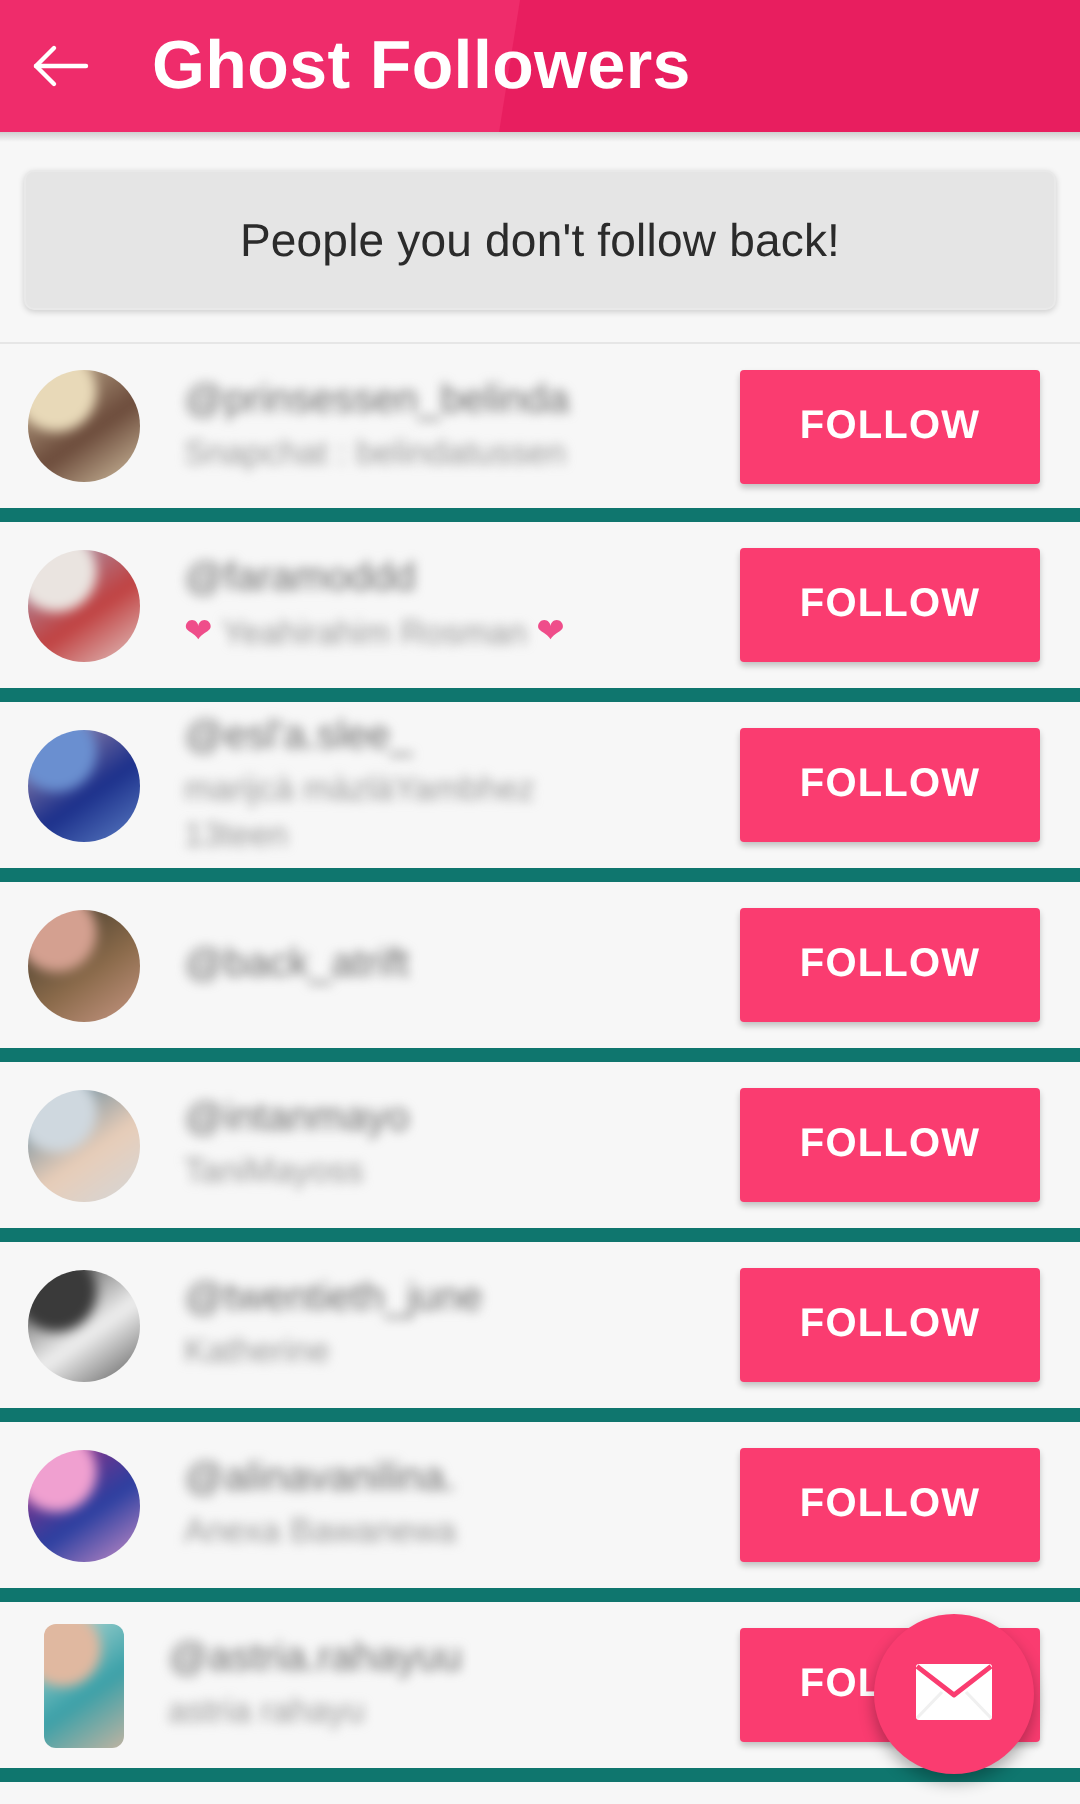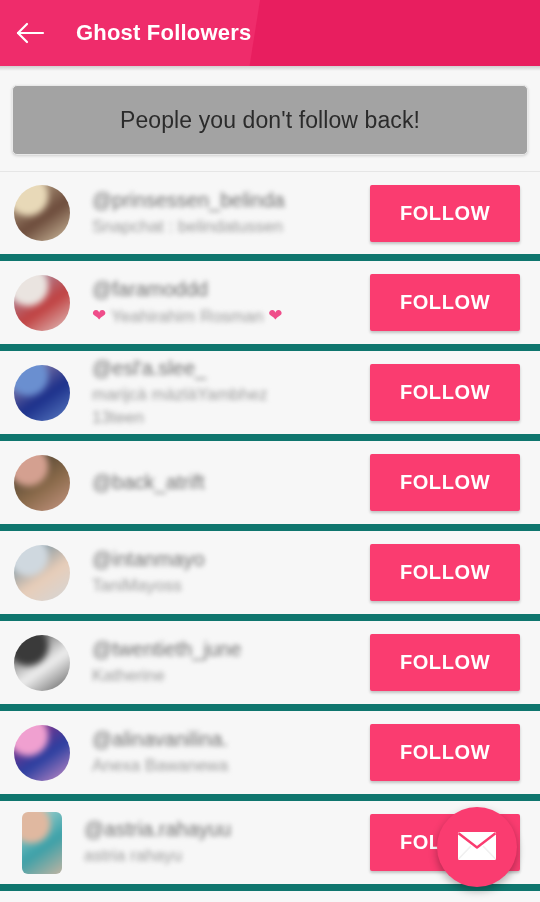--- a/index.html
+++ b/index.html
@@ -43,41 +43,41 @@
     z-index:2;
   }
   .back-btn{
     width:62px; height:66px;
     display:flex; align-items:center; justify-content:center;
     cursor:pointer;
   }
   .back-btn svg{ display:block; }
   .appbar-title{
     color:#ffffff;
-    font-size:22px;
+    font-size:34px;
     font-weight:bold;
     letter-spacing:.2px;
     margin-left:14px;
     white-space:nowrap;
   }
   .appbar-shadow{
     position:relative;
     height:5px;
     width:100%;
     background:linear-gradient(to bottom, rgba(0,0,0,.16), rgba(0,0,0,0));
     z-index:4;
   }
 
   
   .banner-wrap{
     padding:14px 12px 0 12px;
   }
   .banner-card{
     height:70px;
-    background:#a3a3a3;
+    background:#e5e5e5;
     border:1px solid #e9e9e9;
     border-radius:5px;
     box-shadow:0 1px 3px rgba(0,0,0,.17);
     display:flex;
     align-items:center;
     justify-content:center;
   }
   .banner-text{
     font-size:23px;
     color:#2b2b2b;

